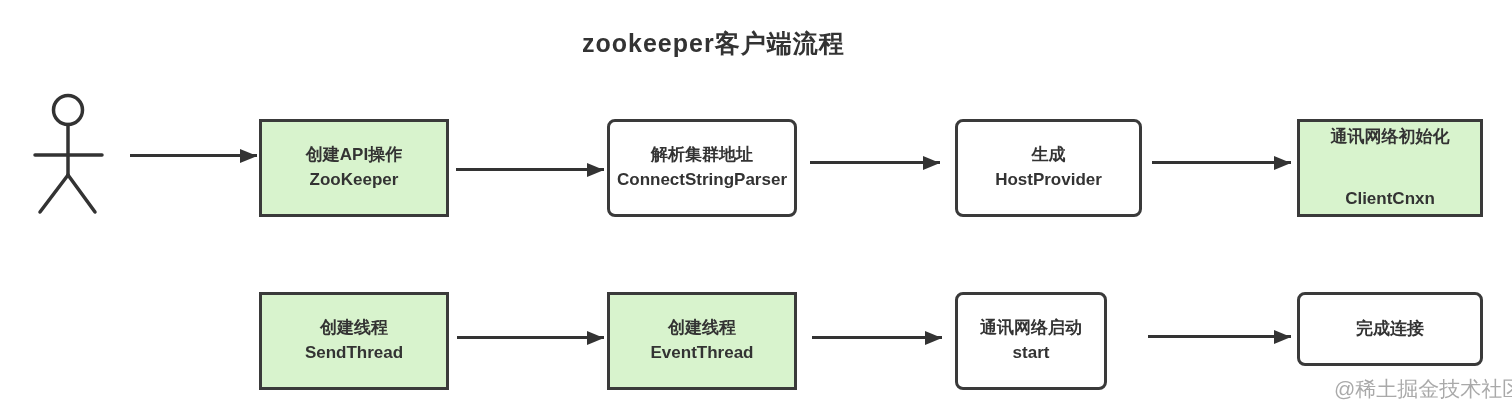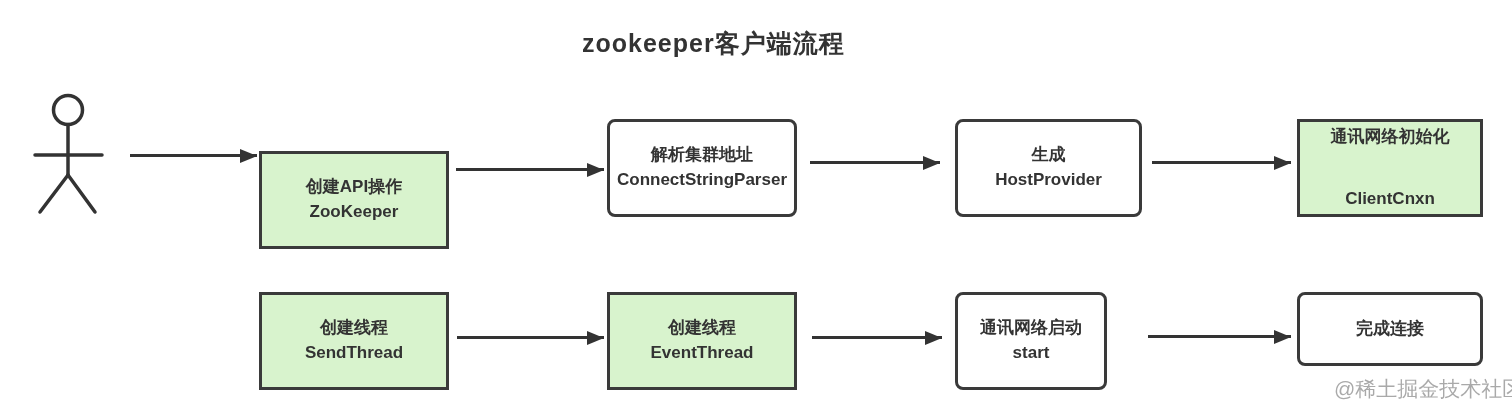--- a/index.html
+++ b/index.html
@@ -92,21 +92,21 @@
   </svg>
 
   <div class="arrow" style="left:130px;  top:154px; width:127px;"></div>
   <div class="arrow" style="left:456px;  top:168px; width:148px;"></div>
   <div class="arrow" style="left:810px;  top:161px; width:130px;"></div>
   <div class="arrow" style="left:1152px; top:161px; width:139px;"></div>
   <div class="arrow" style="left:457px;  top:336px; width:147px;"></div>
   <div class="arrow" style="left:812px;  top:336px; width:130px;"></div>
   <div class="arrow" style="left:1148px; top:335px; width:143px;"></div>
 
-  <div class="node green" style="left:259px; top:119px; width:190px; height:98px;margin-top:32px;">
+  <div class="node green" style="left:259px; top:119px; width:190px; height:98px;">
     <span>创建API操作</span>
     <span>ZooKeeper</span>
   </div>
   <div class="node white" style="left:607px; top:119px; width:190px; height:98px;">
     <span>解析集群地址</span>
     <span>ConnectStringParser</span>
   </div>
   <div class="node white" style="left:955px; top:119px; width:187px; height:98px;">
     <span>生成</span>
     <span>HostProvider</span>

